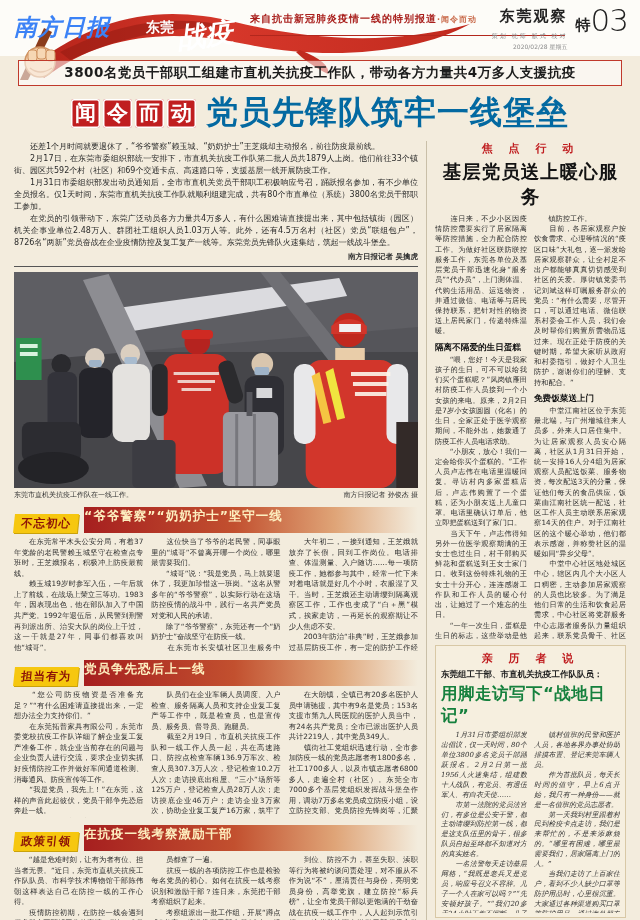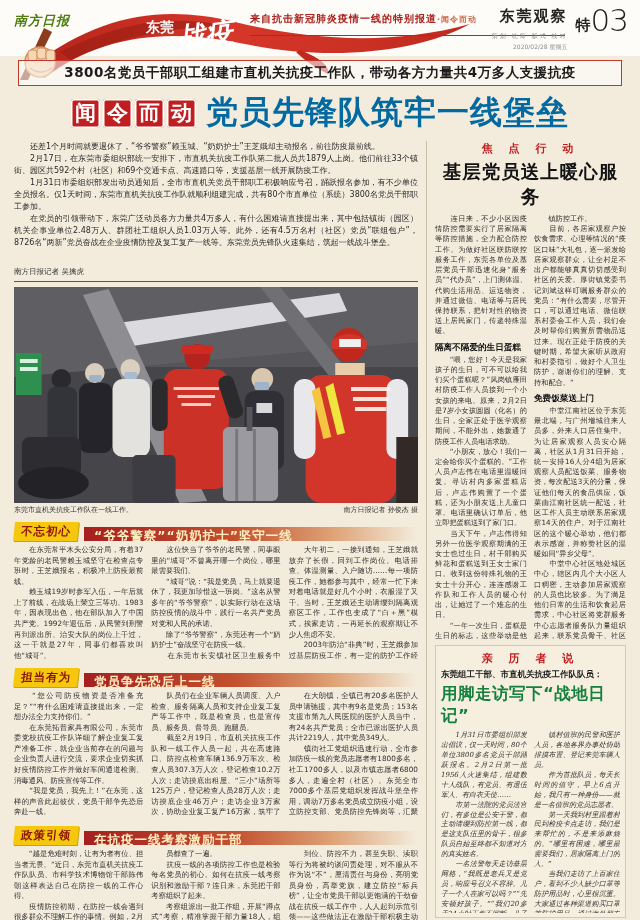--- a/index.html
+++ b/index.html
@@ -2,21 +2,21 @@
 <html><head>
 <meta charset="utf-8">
 <style>
   * { margin:0; padding:0; box-sizing:border-box; }
   html,body { width:640px; }
   body { font-family:"DejaVu Sans", sans-serif; background:#e9e2d2; }
   .page { position:relative; width:640px; height:920px; background:#f3ecdd; overflow:hidden; }
 
   
   .header { position:relative; height:56px; background:#fdfcf8; }
-  .masthead { position:absolute; left:14px; top:12px; font-family:"DejaVu Serif", serif; font-style:italic; font-weight:bold; font-size:13px; color:#4d7c0f; letter-spacing:1px; z-index:3;text-align:center; }
+  .masthead { position:absolute; left:14px; top:12px; font-family:"DejaVu Serif", serif; font-style:italic; font-weight:bold; font-size:23px; color:#3b82f6; letter-spacing:1px; z-index:3;text-align:center; }
   .flag-svg { position:absolute; left:0; top:0; width:640px; height:80px; z-index:2; pointer-events:none; }
   .banner-line { position:absolute; left:250px; top:12px; z-index:4; font-size:10px; font-weight:bold; color:#a9201d; letter-spacing:1px; white-space:nowrap; }
   .banner-line .sub { color:#c96a4a; font-size:8px; }
   .banner-rule { position:absolute; left:250px; top:35px; width:315px; height:1px; background:#b3271d; z-index:4; }
   .header-right { position:absolute; right:12px; top:5px; display:flex; align-items:flex-start; gap:8px; z-index:5; text-align:right; }
   .hr-meta { padding-top:2px; }
   .edition { font-size:15px; color:#222; font-weight:bold; letter-spacing:2px; }
   .credits { margin-top:6px; font-size:6px; color:#8a8a8a; letter-spacing:2px; }
   .dateline { margin-top:2px; font-size:6px; color:#8a8a8a; }
   .pageno { display:flex; align-items:flex-end; line-height:1; }
@@ -31,33 +31,33 @@
   .boxed-chars span { display:block; width:29px; height:29px; background:#c01e20; color:#fff; font-weight:bold; font-size:21px; line-height:29px; text-align:center; border-radius:3px; box-shadow:0 0 0 1.5px #fff inset; }
   .big-title { font-size:32px; font-weight:900; color:#0369a1; letter-spacing:1px; white-space:nowrap; }
 
   
   .content { display:flex; padding:6px 14px 0; gap:0; }
   .left-col { width:412px; padding-right:8px; }
   .right-col { width:200px; border-left:1px solid #c9bfa8; padding-left:8px; }
 
   
   .lead p { font-size:8px; line-height:1.5; text-align:justify; color:#2a2a2a; text-indent:2em; }
-  .byline { font-size:7.5px; font-weight:normal; color:#333; margin-top:18px; }
+  .byline { text-align:right; font-size:7.5px; font-weight:bold; color:#333; margin-top:3px; }
   .lead-rule { border-bottom:1px solid #555; margin-top:4px; }
 
   
   .photo-wrap { margin-top:5px; }
   .photo-wrap svg { display:block; width:100%; height:216px; background:#46464a; }
   .caption-row { display:flex; justify-content:space-between; font-size:7px; color:#333; margin-top:2px; }
 
   
   .section { margin-top:7px; }
   .sec-head { display:flex; align-items:flex-end; }
   .sec-label { background:#f6c70f; color:#8b1208; font-weight:900; font-size:11.5px; padding:2px 7px; letter-spacing:1px; transform:skewX(-6deg); box-shadow:1px 1px 0 #caa20a; }
-  .sec-bar { flex:1; margin-left:6px; height:14px; background:linear-gradient(90deg,#a61f1f 0%, #c2502f 45%, #dfa477 75%, rgba(223,164,119,0) 100%); color:#fdeebf; font-weight:bold; font-size:12.5px; line-height:17px; padding-left:10px; letter-spacing:1px; white-space:nowrap; overflow:hidden; }
+  .sec-bar { flex:1; margin-left:6px; height:26px; background:linear-gradient(90deg,#a61f1f 0%, #c2502f 45%, #dfa477 75%, rgba(223,164,119,0) 100%); color:#fdeebf; font-weight:bold; font-size:12.5px; line-height:17px; padding-left:0; letter-spacing:1px; white-space:nowrap; overflow:hidden; }
   .cols3 { display:flex; gap:8px; margin-top:4px; }
   .cols3 > div { flex:1; font-size:7.3px; line-height:1.45; text-align:justify; color:#2f2f2f; white-space:pre-line; overflow:hidden; }
   .h-s1 { height:116px; } .h-s2 { height:128px; } .h-s3 { height:116px; }
 
   
   .tagline { text-align:center; color:#c01e20; font-weight:bold; font-size:11px; letter-spacing:6px; }
   .r-title { text-align:center; font-size:18.5px; font-weight:700; color:#121212; margin:3px 0 5px; letter-spacing:1px; }
   .r-cols { display:flex; gap:7px; }
   .r-cols > div { flex:1; font-size:7.2px; line-height:1.42; text-align:justify; color:#2f2f2f; overflow:hidden; }
   .r-cols .txt { white-space:pre-line; }

